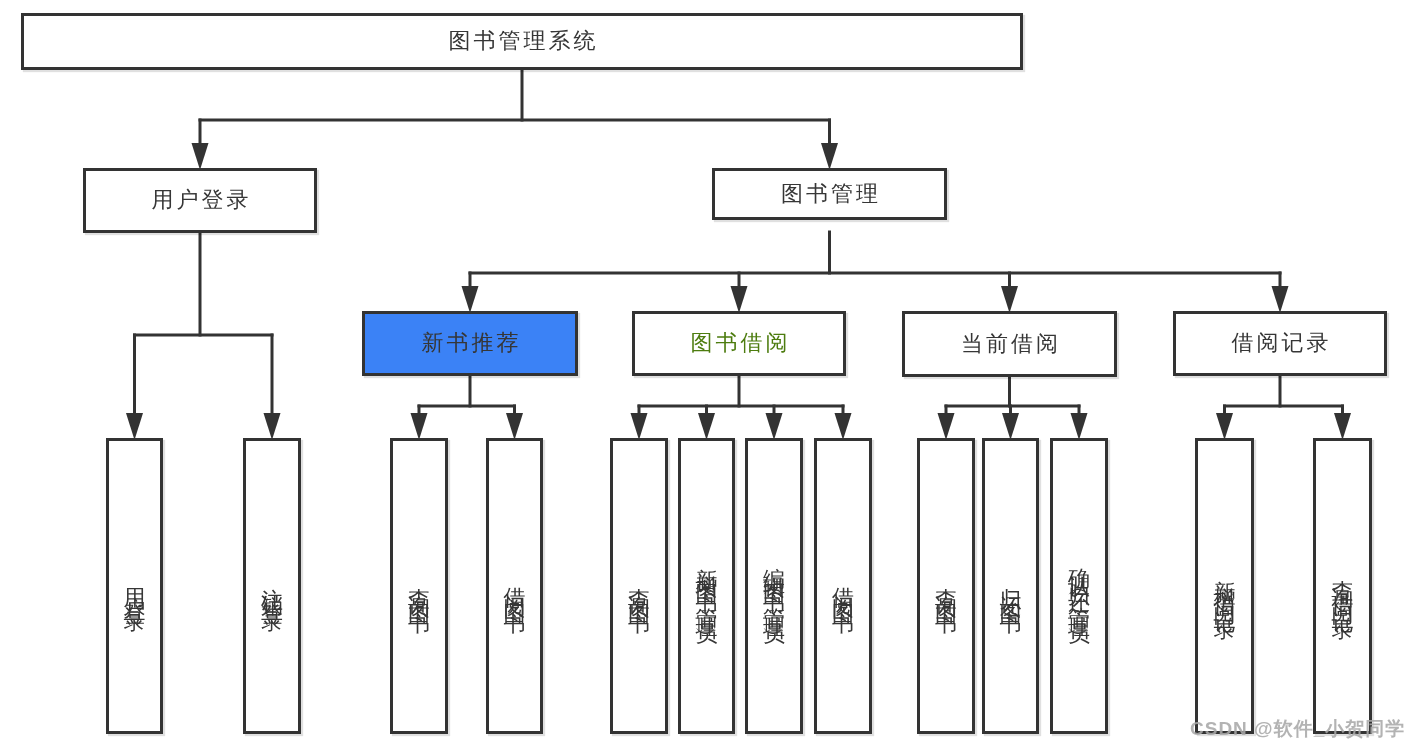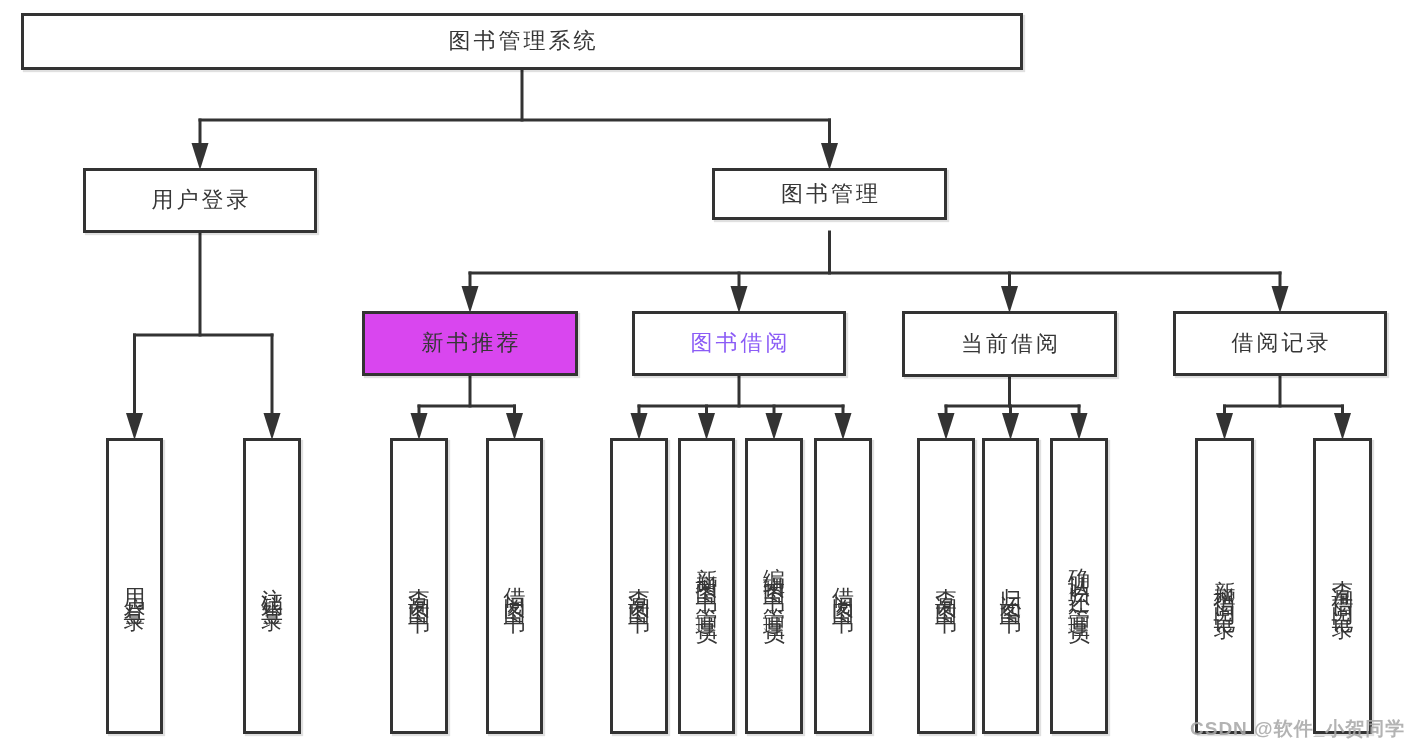--- a/index.html
+++ b/index.html
@@ -115,24 +115,24 @@
   <div id="watermark">CSDN @软件_小贺同学</div>
 <div class="node" style="left: 21px; top: 13px; width: 1002px; height: 57px; border-color: rgb(51, 51, 51); background: rgb(255, 255, 255); color: rgb(54, 54, 54);">
       <span class="label">图书管理系统</span>
     </div>
     <div class="node" style="left: 83px; top: 168px; width: 234px; height: 65px; border-color: rgb(51, 51, 51); background: rgb(255, 255, 255); color: rgb(54, 54, 54);">
       <span class="label">用户登录</span>
     </div>
     <div class="node" style="left: 712px; top: 168px; width: 235px; height: 52px; border-color: rgb(51, 51, 51); background: rgb(255, 255, 255); color: rgb(54, 54, 54);">
       <span class="label">图书管理</span>
     </div>
-    <div class="node" style="left: 362px; top: 311px; width: 216px; height: 65px; border-color: rgb(51, 51, 51); background: #d946ef; color: rgb(54, 54, 54);">
+    <div class="node" style="left: 362px; top: 311px; width: 216px; height: 65px; border-color: rgb(51, 51, 51); background: #3b82f6; color: rgb(54, 54, 54);">
       <span class="label">新书推荐</span>
     </div>
-    <div class="node" style="left: 632px; top: 311px; width: 214px; height: 65px; border-color: rgb(51, 51, 51); background: rgb(255, 255, 255); color: #8b5cf6;">
+    <div class="node" style="left: 632px; top: 311px; width: 214px; height: 65px; border-color: rgb(51, 51, 51); background: rgb(255, 255, 255); color: #4d7c0f;">
       <span class="label">图书借阅</span>
     </div>
     <div class="node" style="left: 902px; top: 311px; width: 215px; height: 66px; border-color: rgb(51, 51, 51); background: rgb(255, 255, 255); color: rgb(54, 54, 54);">
       <span class="label">当前借阅</span>
     </div>
     <div class="node" style="left: 1173px; top: 311px; width: 214px; height: 65px; border-color: rgb(51, 51, 51); background: rgb(255, 255, 255); color: rgb(54, 54, 54);">
       <span class="label">借阅记录</span>
     </div>
     <div class="node vertical" style="left: 106px; top: 438px; width: 57px; height: 296px; border-color: rgb(51, 51, 51); background: rgb(255, 255, 255); color: rgb(54, 54, 54);">
       <span class="label">用户登录</span>

